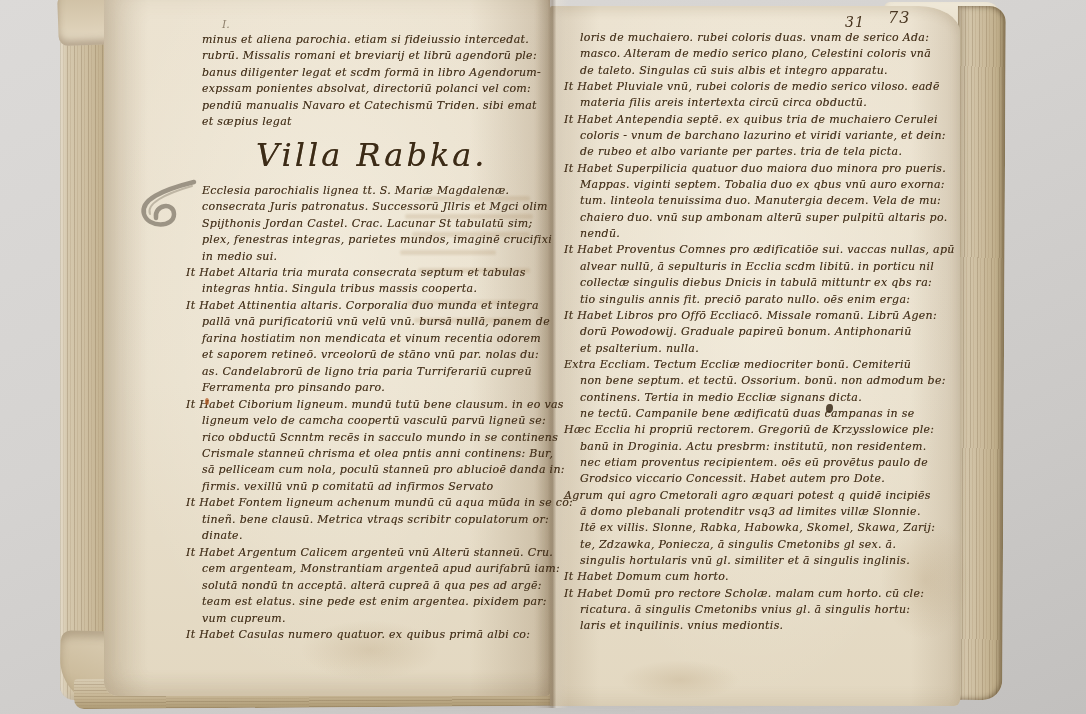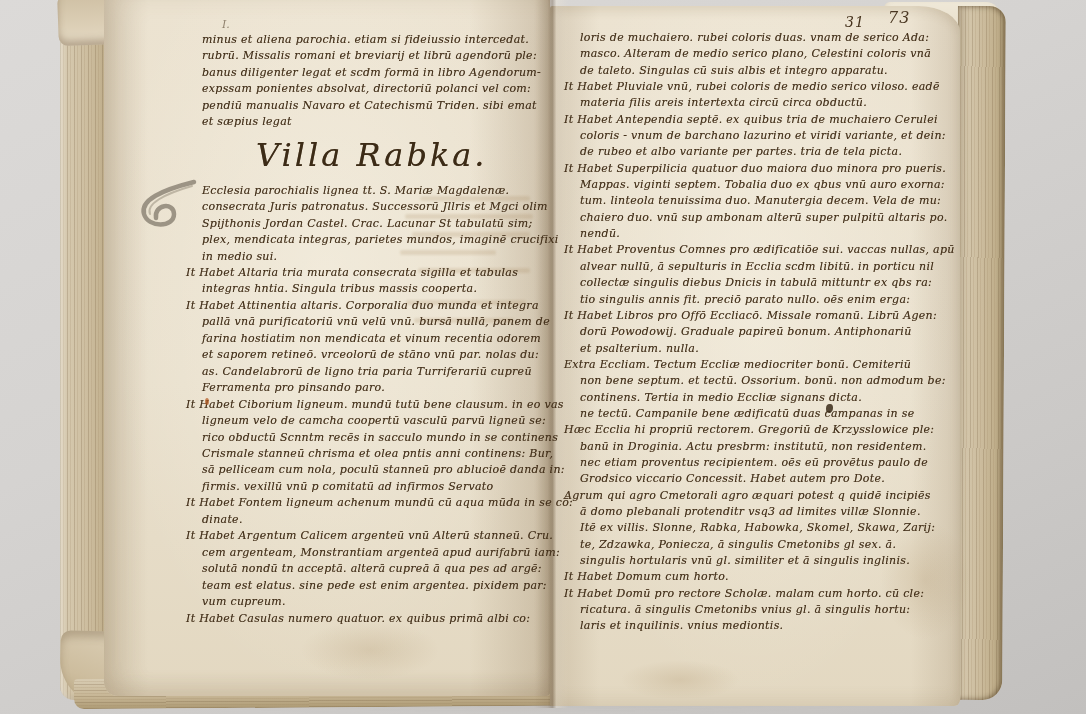--- a/index.html
+++ b/index.html
@@ -194,45 +194,46 @@
         <div class="line">banus diligenter legat et scdm formā in libro Agendorum-</div>
         <div class="line">expssam ponientes absolvat, directoriū polanci vel com:</div>
         <div class="line">pendiū manualis Navaro et Catechismū Triden. sibi emat</div>
         <div class="line">et sæpius legat</div>
       </div>
       <div class="ms-title">Villa Rabka.</div>
       <div class="para">
         <div class="line first">Ecclesia parochialis lignea tt. S. Mariæ Magdalenæ.</div>
         <div class="line">consecrata Juris patronatus. Successorū Jllris et Mgci olim</div>
         <div class="line">Spijthonis Jordan Castel. Crac. Lacunar St tabulatū sim;</div>
-        <div class="line">plex, mendicata integras, parietes mundos, imaginē crucifixi</div>
+        <div class="line">plex, fenestras integras, parietes mundos, imaginē crucifixi</div>
         <div class="line">in medio sui.</div>
       </div>
       <div class="para outdent">
-        <div class="line first">It Habet Altaria tria murata consecrata sigilla et tabulas</div>
+        <div class="line first">It Habet Altaria tria murata consecrata septum et tabulas</div>
         <div class="line">integras hntia. Singula tribus massis cooperta.</div>
       </div>
       <div class="para outdent">
         <div class="line first">It Habet Attinentia altaris. Corporalia duo munda et integra</div>
         <div class="line">pallā vnā purificatoriū vnū velū vnū. bursā nullā, panem de</div>
         <div class="line">farina hostiatim non mendicata et vinum recentia odorem</div>
         <div class="line">et saporem retineō. vrceolorū de stāno vnū par. nolas du:</div>
         <div class="line">as. Candelabrorū de ligno tria paria Turriferariū cupreū</div>
         <div class="line">Ferramenta pro pinsando paro.</div>
       </div>
       <div class="para outdent">
         <div class="line first">It Habet Ciborium ligneum. mundū tutū bene clausum. in eo vas</div>
         <div class="line">ligneum velo de camcha coopertū vasculū parvū ligneū se:</div>
         <div class="line">rico obductū Scnntm recēs in sacculo mundo in se continens</div>
         <div class="line">Crismale stanneū chrisma et olea pntis anni continens: Bur,</div>
         <div class="line">sā pelliceam cum nola, poculū stanneū pro ablucioē danda in:</div>
         <div class="line">firmis. vexillū vnū p comitatū ad infirmos Servato</div>
       </div>
       <div class="para outdent">
         <div class="line first">It Habet Fontem ligneum achenum mundū cū aqua mūda in se cō:</div>
+        <div class="line">tineñ. bene clausū. Metrica vtraqs scribitr copulatorum or:</div>
         <div class="line">dinate.</div>
       </div>
       <div class="para outdent">
         <div class="line first">It Habet Argentum Calicem argenteū vnū Alterū stanneū. Cru.</div>
         <div class="line">cem argenteam, Monstrantiam argenteā apud aurifabrū iam:</div>
         <div class="line">solutā nondū tn acceptā. alterā cupreā ā qua pes ad argē:</div>
         <div class="line">team est elatus. sine pede est enim argentea. pixidem par:</div>
         <div class="line">vum cupreum.</div>
       </div>
       <div class="para outdent">

